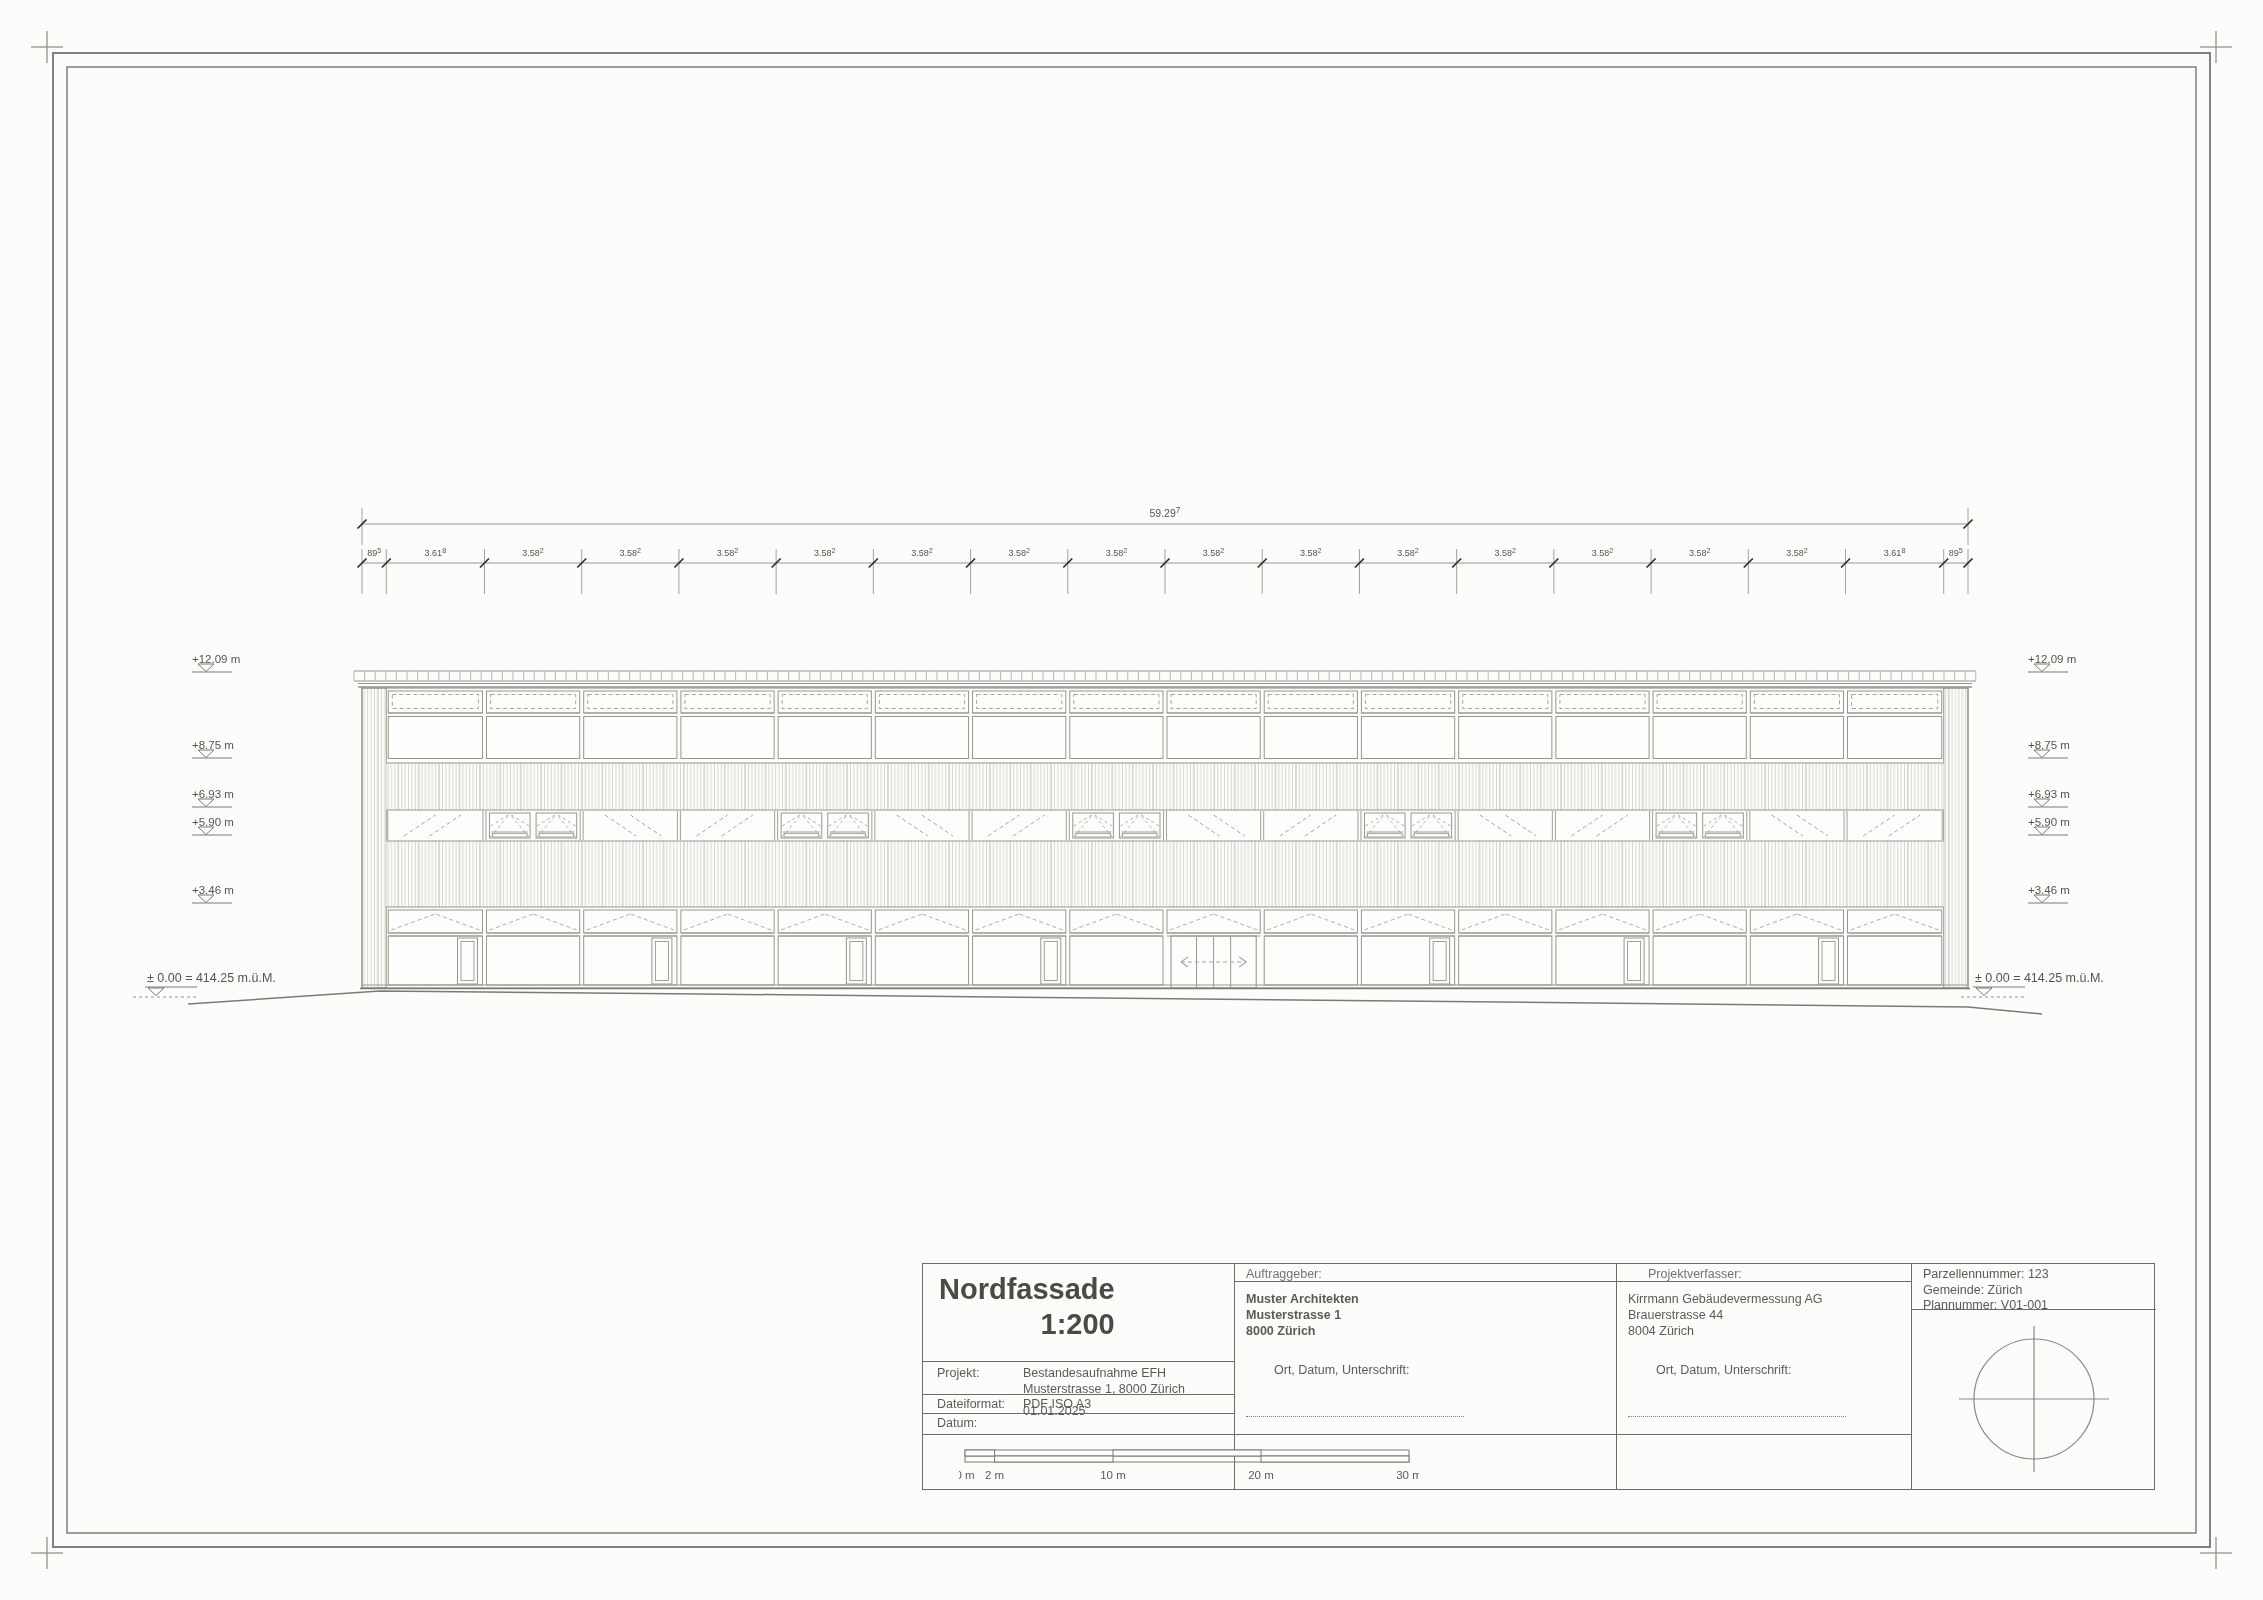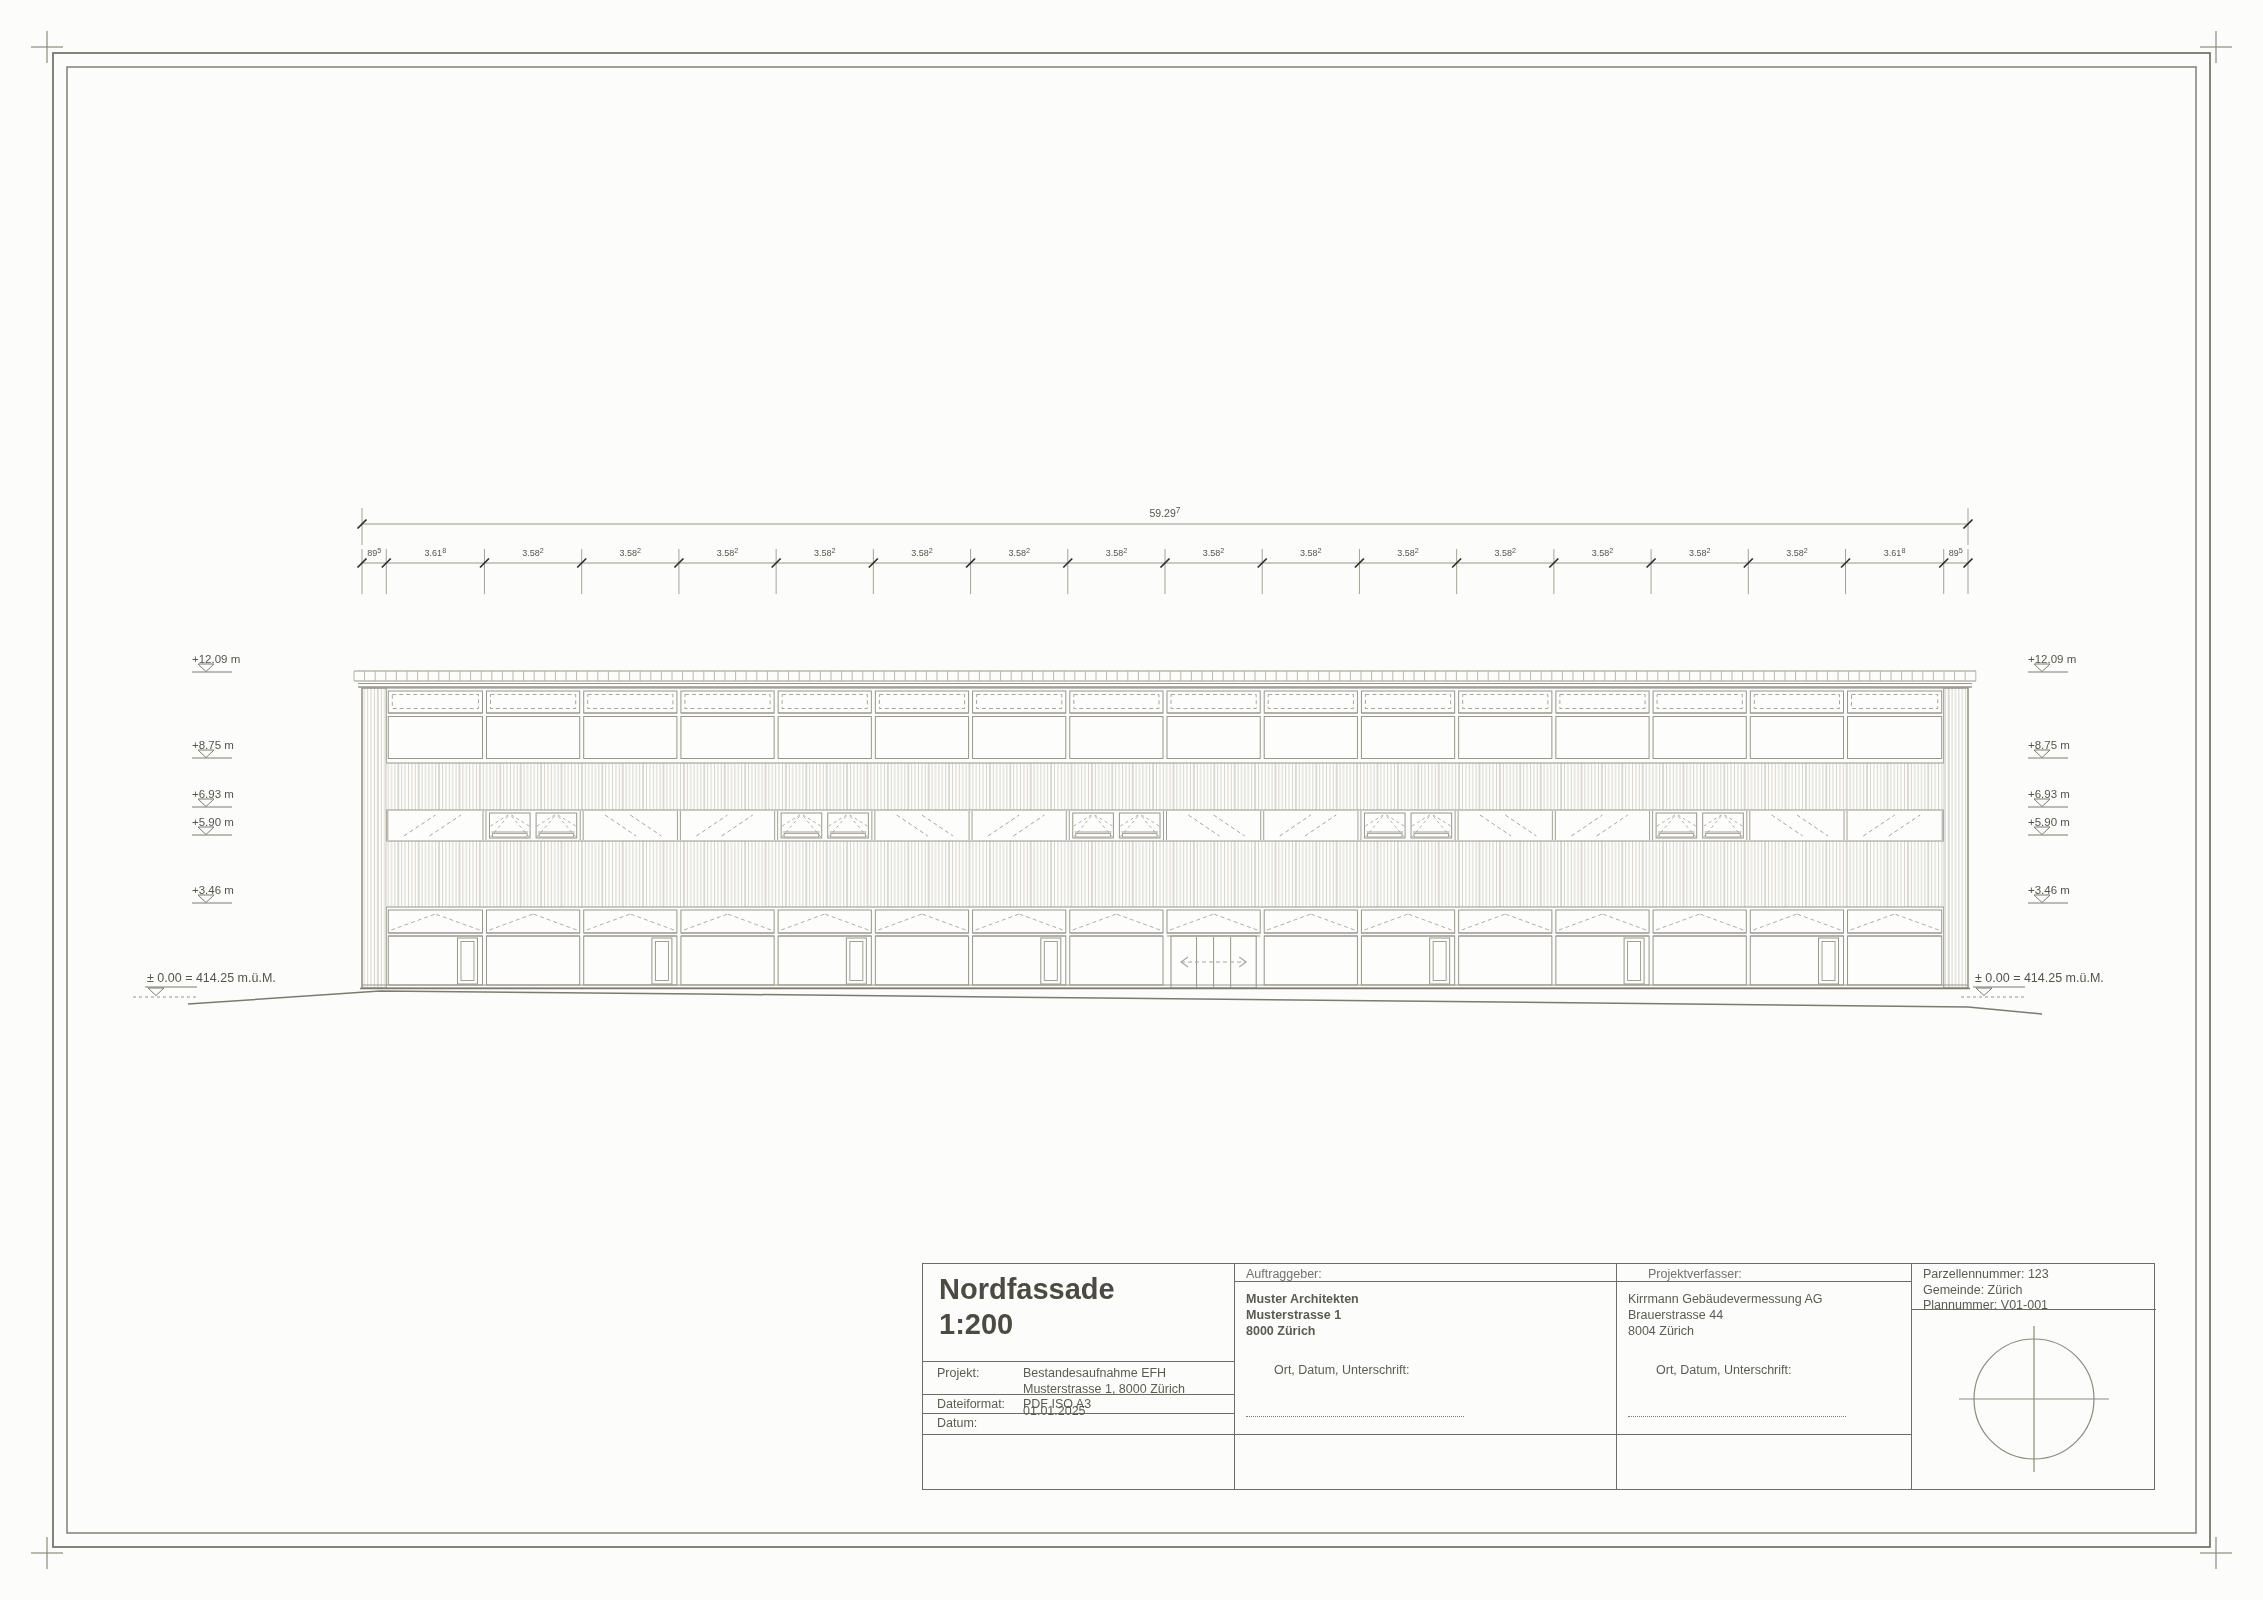--- a/index.html
+++ b/index.html
@@ -6,21 +6,21 @@
   body{width:2263px;height:1600px;background:#fcfcfa;font-family:"Liberation Sans",sans-serif;overflow:hidden;}
   .sheet{position:relative;width:1822px;height:1600px;}
   #drawing{position:absolute;left:0;top:0;width:2263px;height:1600px;}
   svg text{font-family:"Liberation Sans",sans-serif;}
 
   
   .tb{position:absolute;left:922px;top:1263px;width:1233px;height:227px;
       border:1.6px solid #6e6d65;box-sizing:border-box;color:#5c5b53;font-size:12.5px;}
   .tb .vline{position:absolute;top:0;bottom:0;width:0;border-left:1.2px solid #6e6d65;}
   .tb .hline{position:absolute;height:0;border-top:1.2px solid #6e6d65;}
-  .tb-title{position:absolute;left:16px;top:8px;font-size:29px;font-weight:bold;color:#4c4b43;line-height:1.22;}
+  .tb-title{position:absolute;left:16px;top:8px;font-size:29px;font-weight:bold;color:#4c4b43;line-height:1.22;text-align:right;}
   .rowlabel{position:absolute;left:14px;color:#5c5b53;}
   .rowvalue{position:absolute;left:100px;color:#5c5b53;line-height:15.5px;}
   .colhead{position:absolute;color:#737373;}
   .addr{position:absolute;line-height:16px;color:#5c5b53;}
   .sig{position:absolute;color:#5c5b53;margin-left:28px;}
   .dots{position:absolute;width:218px;border-bottom:1.6px dotted #807f77;height:0;}
   .parcel{position:absolute;line-height:15.5px;color:#5c5b53;}
 </style>
 </head>
 <body>
@@ -707,20 +707,33 @@
     <div class="rowlabel" style="top:102px;">Projekt:</div>
     <div class="rowvalue" style="top:102px;">
       <div>Bestandesaufnahme EFH</div>
       <div>Musterstrasse 1, 8000 Zürich</div>
     </div>
     <div class="rowlabel" style="top:133px;">Dateiformat:</div>
     <div class="rowvalue" style="top:133px;">PDF ISO A3</div>
     <div class="rowlabel" style="top:152px;">Datum:</div>
     <div class="rowvalue" style="top:140px;">01.01.2025</div>
 
+    <div id="scalebar" style="position:absolute;left:36px;top:182px;"><svg width="460" height="38" viewBox="0 0 460 38">
+          <rect x="6" y="4" width="444" height="12" fill="none" stroke="#7a796f" stroke-width="1"></rect>
+          <line x1="6" y1="10" x2="450" y2="10" stroke="#7a796f" stroke-width="1"></line>
+          <rect x="6" y="4" width="29.599999999999994" height="6" fill="#fdfdfb" stroke="#7a796f" stroke-width="1"></rect>
+          <rect x="35.599999999999994" y="10" width="118.4" height="6" fill="#fdfdfb" stroke="#7a796f" stroke-width="1"></rect>
+          <rect x="154" y="4" width="148" height="6" fill="#fdfdfb" stroke="#7a796f" stroke-width="1"></rect>
+          <rect x="302" y="10" width="148" height="6" fill="#fdfdfb" stroke="#7a796f" stroke-width="1"></rect>
+          <text x="6" y="33" font-size="11.5" text-anchor="middle" fill="#5c5b53">0 m</text>
+          <text x="35.599999999999994" y="33" font-size="11.5" text-anchor="middle" fill="#5c5b53">2 m</text>
+          <text x="154" y="33" font-size="11.5" text-anchor="middle" fill="#5c5b53">10 m</text>
+          <text x="302" y="33" font-size="11.5" text-anchor="middle" fill="#5c5b53">20 m</text>
+          <text x="450" y="33" font-size="11.5" text-anchor="middle" fill="#5c5b53">30 m</text>
+        </svg></div>
 
     <div class="colhead" style="left:323px;top:3px;">Auftraggeber:</div>
     <div class="addr" style="left:323px;top:27px;font-weight:bold;">
       <div>Muster Architekten</div>
       <div>Musterstrasse 1</div>
       <div>8000 Zürich</div>
     </div>
     <div class="sig" style="left:323px;top:99px;">Ort, Datum, Unterschrift:</div>
     <div class="dots" style="left:323px;top:152px;"></div>
 

